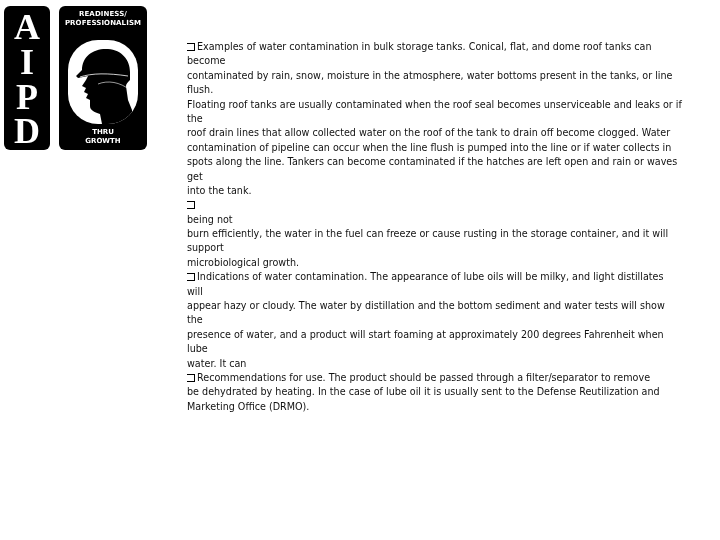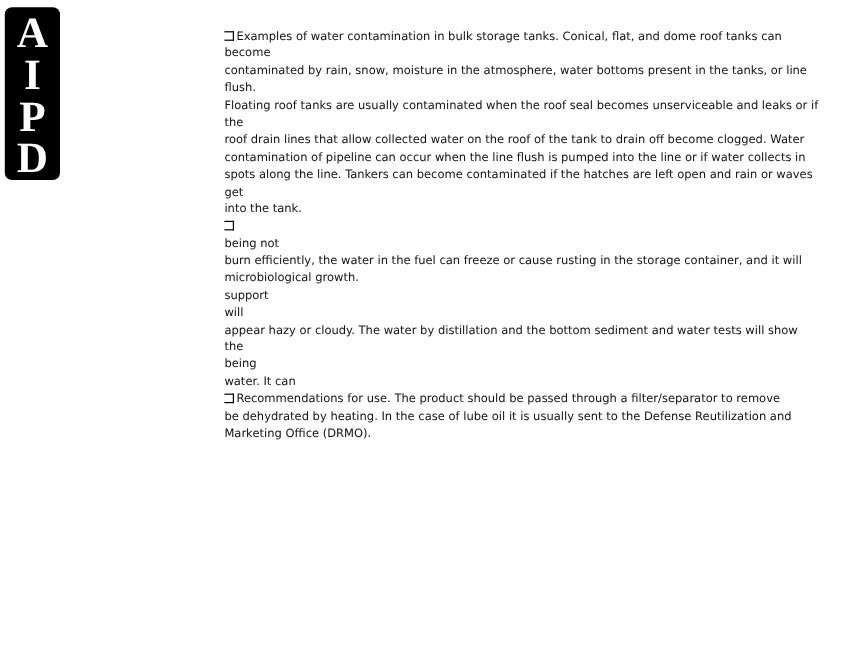--- a/index.html
+++ b/index.html
@@ -82,21 +82,21 @@
       text-align: center;
       color: #fff;
       font-family: "DejaVu Sans", sans-serif;
       font-size: 7px;
       line-height: 9px;
       font-weight: bold;
     }
     .content {
       position: absolute;
       left: 187px;
-      top: 24px;
+      top: 40px;
       width: 500px;
       font-family: "DejaVu Sans", sans-serif;
       font-size: 9.6px;
       line-height: 14.4px;
       color: #111;
     }
     .line {
       white-space: nowrap;
       height: 14.4px;
     }
@@ -115,48 +115,67 @@
 </head>
 <body>
 
 <div class="logo">
   <div class="logo-letters">
     <div class="logo-letter" style="top:4px">A</div>
     <div class="logo-letter" style="top:39px">I</div>
     <div class="logo-letter" style="top:74px">P</div>
     <div class="logo-letter" style="top:108px">D</div>
   </div>
+  <div class="logo-panel">
+    <div class="logo-top">
+      <div>READINESS/</div>
+      <div>PROFESSIONALISM</div>
+    </div>
+    <div class="logo-oval">
+      <svg width="70" height="84" viewBox="0 0 70 84">
+        <path d="M14 30 C14 16 26 8 40 9 C54 10 62 20 62 32 L62 40 C60 42 58 44 58 46 L60 60 L64 70 L64 84 L34 84 L32 74 C26 72 22 70 22 66 L22 60 L18 58 L20 54 L16 52 L18 48 L14 46 L18 40 L20 36 L10 38 L8 36 Z" fill="#000"></path>
+        <path d="M12 37 C24 33 40 33 60 36" stroke="#fff" stroke-width="0.8" fill="none"></path>
+        <path d="M30 44 C40 40 52 42 62 50" stroke="#fff" stroke-width="0.6" fill="none"></path>
+      </svg>
+    </div>
+    <div class="logo-bottom">
+      <div>THRU</div>
+      <div>GROWTH</div>
+    </div>
+  </div>
 </div>
 
 <div class="content">
   <div>
     <div class="line"><span class="bullet"></span><span>Examples of water contamination in bulk storage tanks. Conical, flat, and dome roof tanks can</span></div>
     <div class="line">become</div>
     <div class="line">contaminated by rain, snow, moisture in the atmosphere, water bottoms present in the tanks, or line</div>
     <div class="line">flush.</div>
     <div class="line">Floating roof tanks are usually contaminated when the roof seal becomes unserviceable and leaks or if</div>
     <div class="line">the</div>
     <div class="line">roof drain lines that allow collected water on the roof of the tank to drain off become clogged. Water</div>
     <div class="line">contamination of pipeline can occur when the line flush is pumped into the line or if water collects in</div>
     <div class="line">spots along the line. Tankers can become contaminated if the hatches are left open and rain or waves</div>
     <div class="line">get</div>
     <div class="line">into the tank.</div>
   </div>
   <div>
     <div class="line"><span class="bullet"></span></div>
     <div class="line">being not</div>
     <div class="line">burn efficiently, the water in the fuel can freeze or cause rusting in the storage container, and it will</div>
+    <div class="line">support</div>
     <div class="line">microbiological growth.</div>
-    <div class="line">support</div>
   </div>
   <div>
+    <div class="line"><span class="bullet"></span><span>Indications of water contamination. The appearance of lube oils will be milky, and light distillates</span></div>
     <div class="line">will</div>
     <div class="line">appear hazy or cloudy. The water by distillation and the bottom sediment and water tests will show</div>
     <div class="line">the</div>
-    <div class="line">being</div>
+    <div class="line">presence of water, and a product will start foaming at approximately 200 degrees Fahrenheit when</div>
+    <div class="line">lube</div>
   </div>
   <div>
     <div class="line">water. It can</div>
     <div class="line"><span class="bullet"></span><span>Recommendations for use. The product should be passed through a filter/separator to remove</span></div>
     <div class="line">be dehydrated by heating. In the case of lube oil it is usually sent to the Defense Reutilization and</div>
     <div class="line">Marketing Office (DRMO).</div>
   </div>
 </div>
 
 </body></html>

